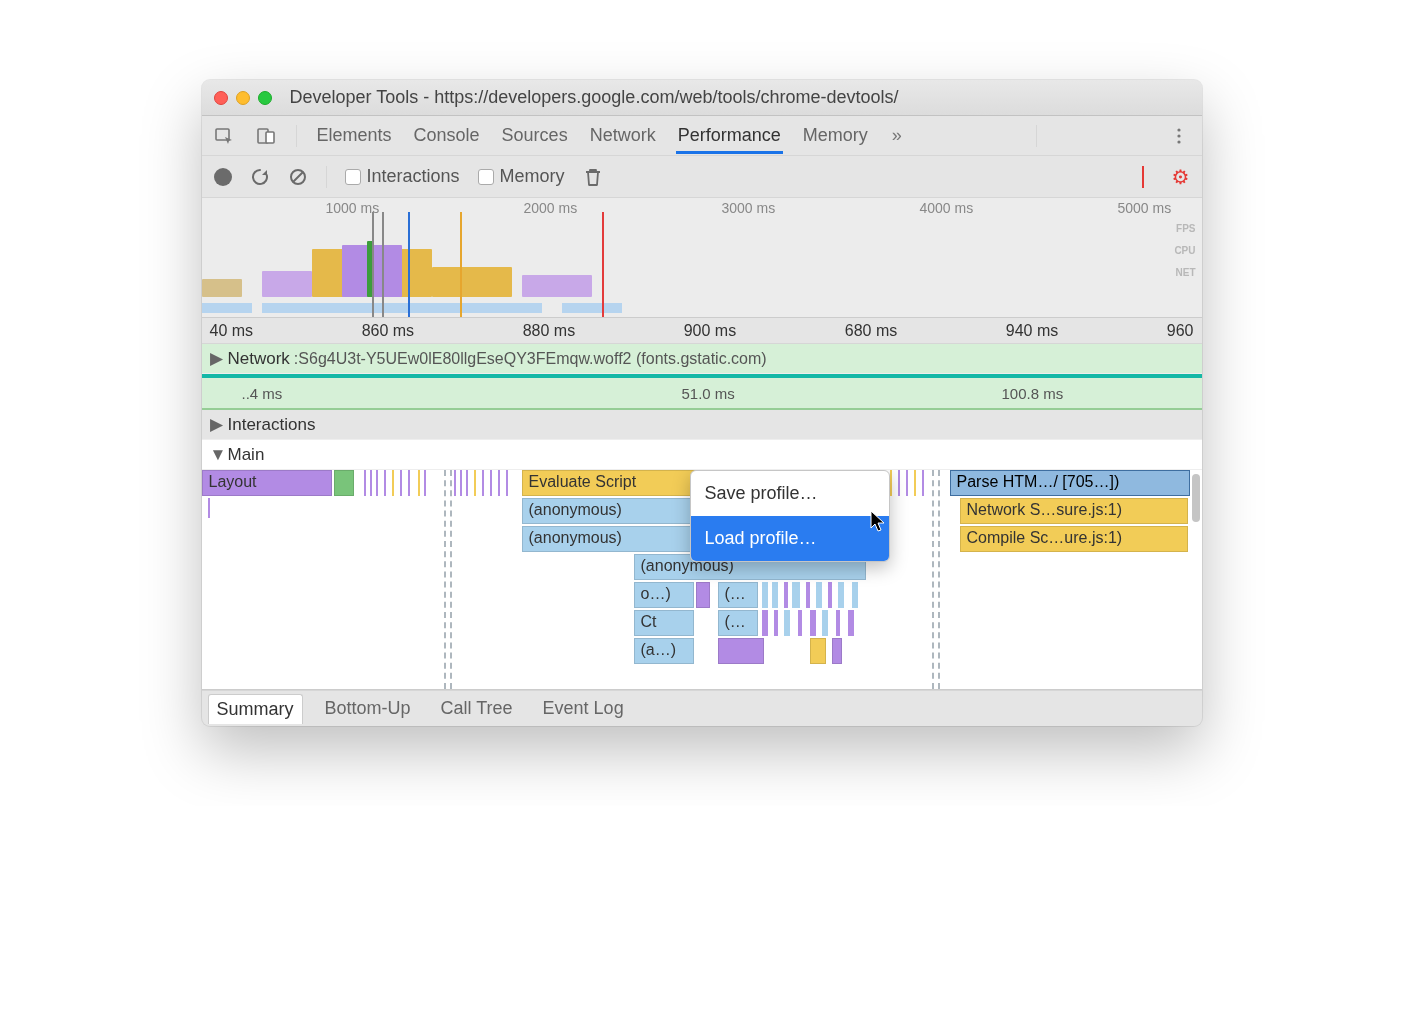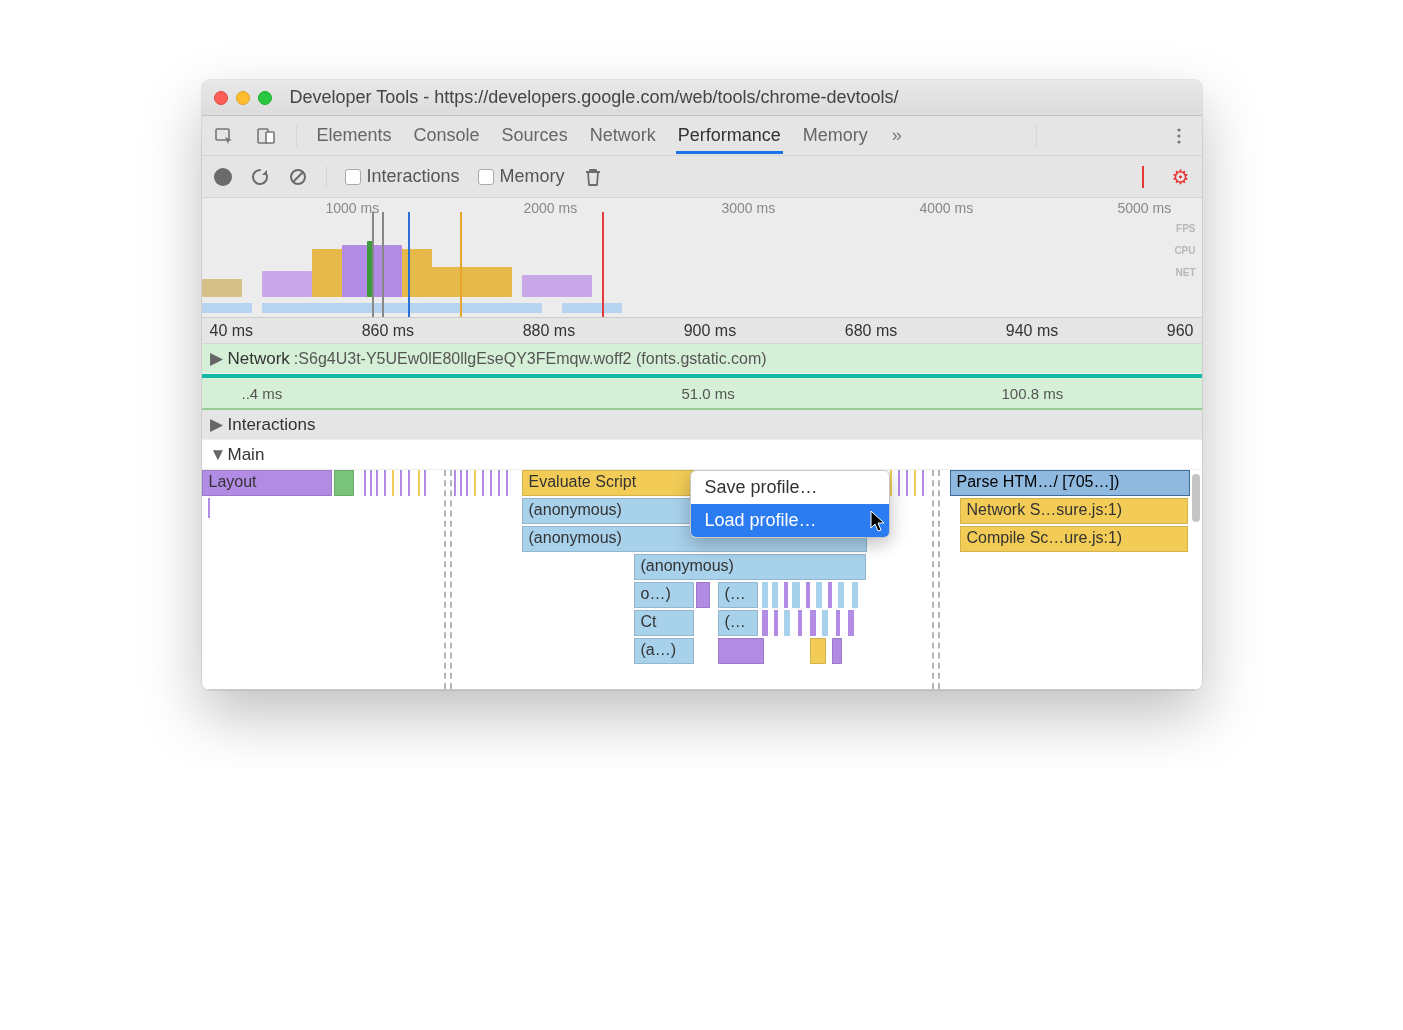--- a/index.html
+++ b/index.html
@@ -130,21 +130,21 @@
     top: 0px;
     left: 488px;
     width: 200px;
     background:#fff;
     border:1px solid #c6c6c6;
     border-radius:6px;
     box-shadow: 0 6px 18px rgba(0,0,0,0.25);
     overflow:hidden;
     z-index: 50;
   }
-  .ctxitem { padding:6px 14px; font-size:18px; color:#333; cursor:pointer; }
+  .ctxitem { padding:12px 14px; font-size:18px; color:#333; cursor:pointer; }
   .ctxitem.sel { background:#2a7cf0; color:#fff; }
   .cursor-arrow {
     position:absolute;
     top: 40px; left: 668px;
     width: 18px; height: 24px;
     z-index: 60;
   }
 
   
   .bottom-tabs {
@@ -394,14 +394,20 @@
     </div>
     <svg class="cursor-arrow" viewBox="0 0 18 24">
       <path d="M1 1 L1 18 L5 14 L8 21 L11 20 L8 13 L14 13 Z" fill="#000" stroke="#fff" stroke-width="1"></path>
     </svg>
 
     <div class="scroll-stub">
       <div class="scroll-thumb" style="top:4px;height:48px"></div>
     </div>
   </div>
 
+  <div class="bottom-tabs">
+    <div class="btab active">Summary</div>
+    <div class="btab">Bottom-Up</div>
+    <div class="btab">Call Tree</div>
+    <div class="btab">Event Log</div>
+  </div>
 
 </div>
 
 </body></html>

